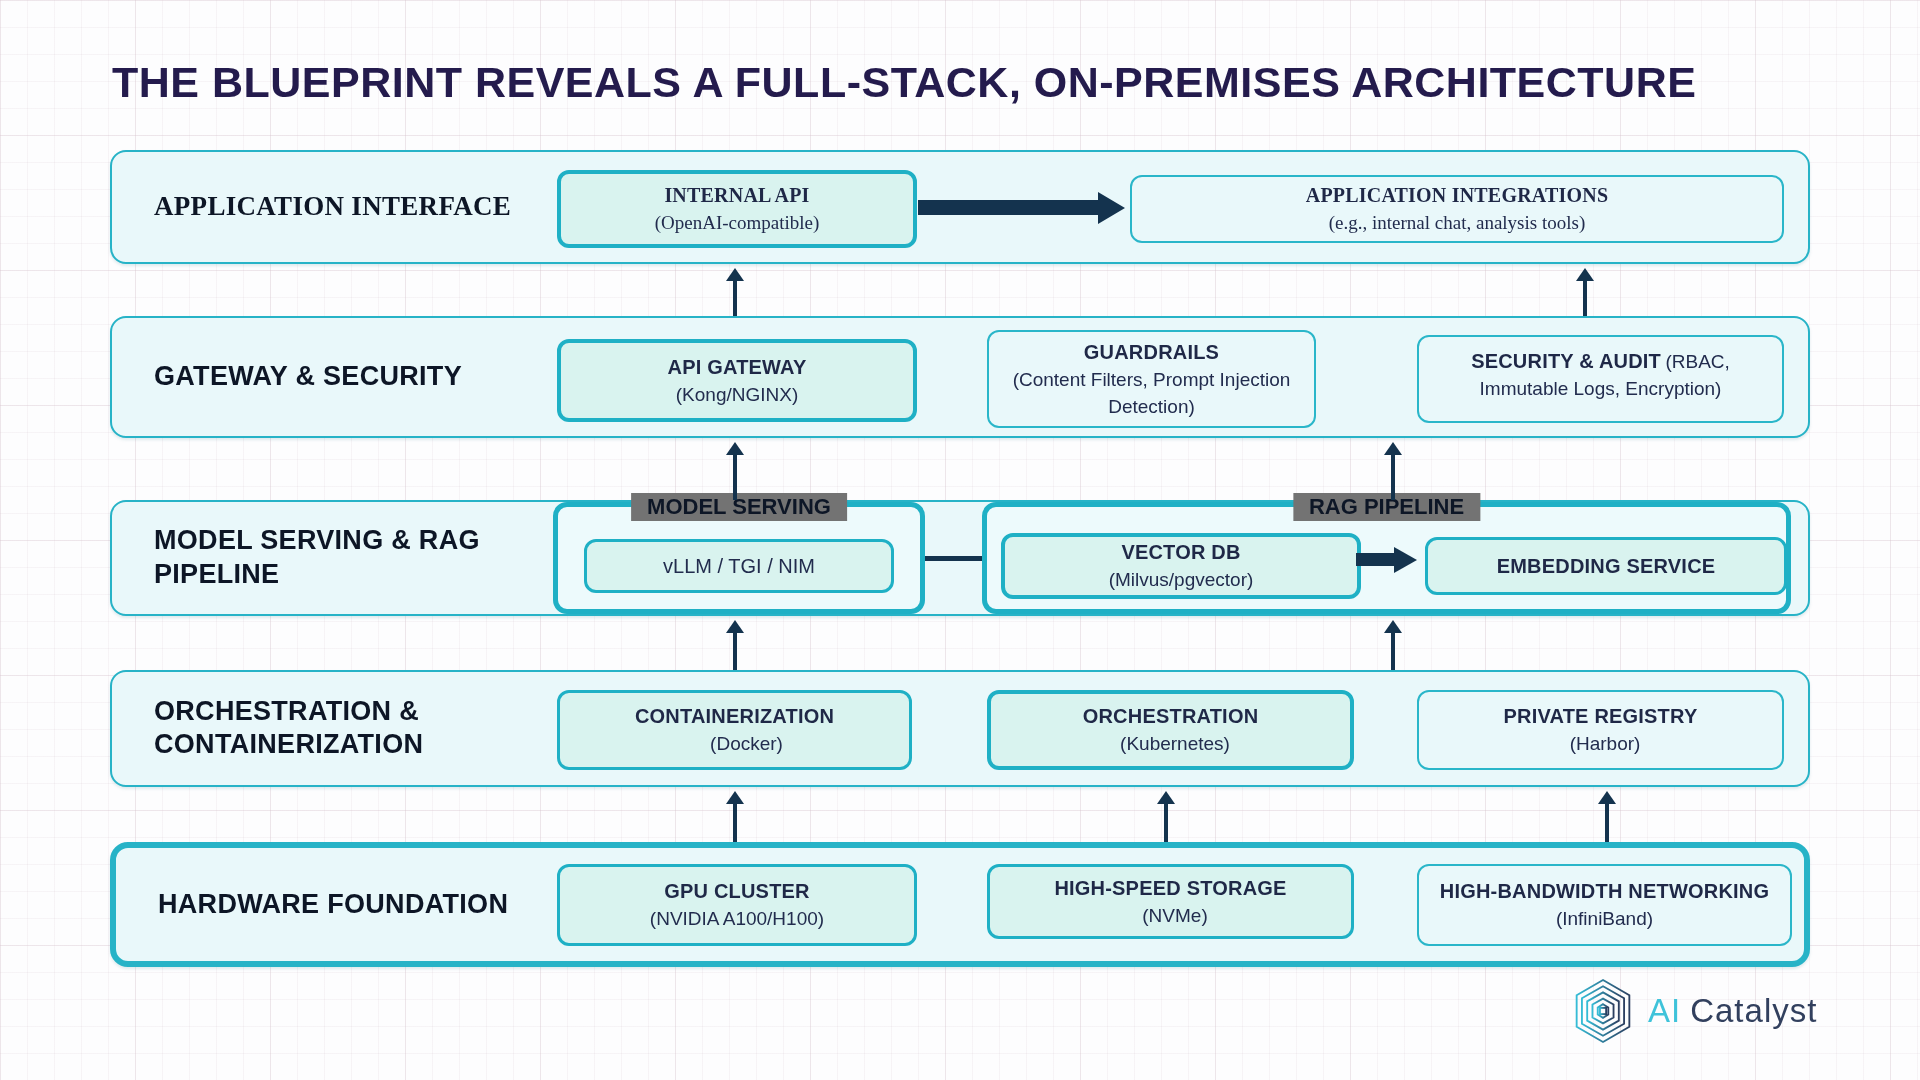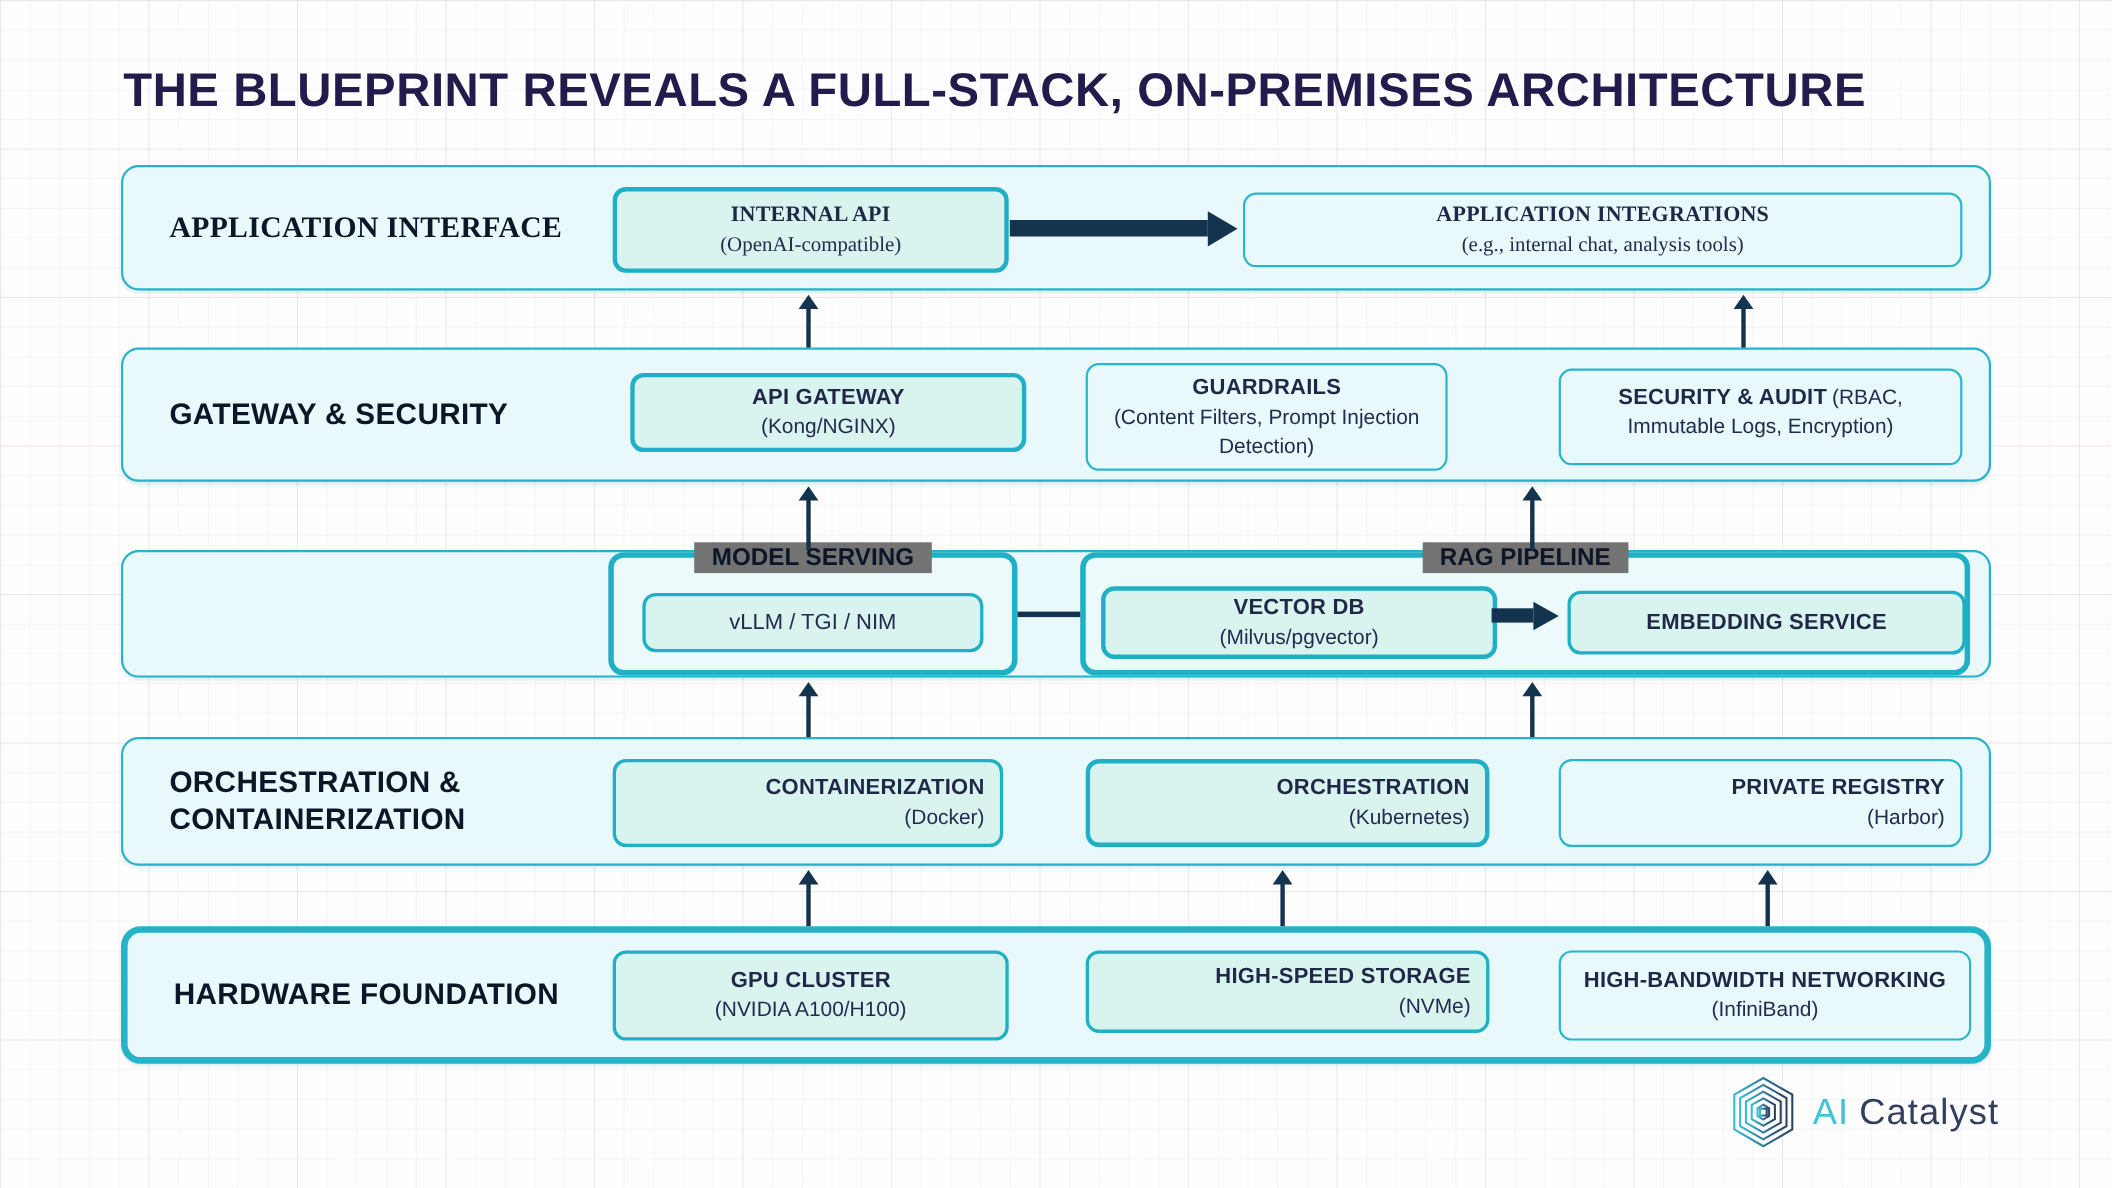--- a/index.html
+++ b/index.html
@@ -32,21 +32,21 @@
   .band-label.two{width:350px;}
   .node{
     position:absolute;box-sizing:border-box;border-radius:12px;
     display:flex;flex-direction:column;align-items:center;justify-content:center;
     text-align:center;background:#e9f8fa;border:2px solid #2ab6c9;padding:4px 14px;
   }
   .node.fill{background:#d9f3ef;border:3px solid #1fb0c5;}
   .node.fill.hl{border-width:4px;}
   .bt{font-size:20px;font-weight:700;color:#1f2847;letter-spacing:.2px;line-height:1.45;}
   .bs{font-size:19px;font-weight:400;color:#222c4e;line-height:1.4;}
-  .inline-row{display:flex;align-items:flex-end;justify-content:center;}
+  .inline-row{display:flex;align-items:center;justify-content:center;}
   .inline-row .bs{margin-left:9px;}
   .inline-row.wide .bs{margin-left:24px;}
   .group{
     position:absolute;top:0;bottom:0;box-sizing:border-box;
     border:5px solid #1fb0c5;border-radius:14px;background:#edfafc;
   }
   .group-label{
     position:absolute;top:0;left:50%;transform:translate(-50%,-50%);
     background:#737373;padding:1px 16px;white-space:nowrap;
     font-size:22px;font-weight:800;color:#0d1626;
@@ -89,35 +89,36 @@
       <div class="bs">(OpenAI-compatible)</div>
     </div>
     <div class="node" style="left:1018px;top:23px;width:654px;height:68px;">
       <div class="bt">APPLICATION INTEGRATIONS</div>
       <div class="bs">(e.g., internal chat, analysis tools)</div>
     </div>
   </div>
 
   <div class="band" style="top:316px;height:122px;">
     <div class="band-label">GATEWAY &amp; SECURITY</div>
-    <div class="node fill hl" style="left:445px;top:21px;width:360px;height:72px;margin-left:16px;">
+    <div class="node fill hl" style="left:445px;top:21px;width:360px;height:83px;">
       <div class="bt">API GATEWAY</div>
       <div class="bs">(Kong/NGINX)</div>
     </div>
     <div class="node" style="left:875px;top:12px;width:329px;height:98px;">
       <div class="bt">GUARDRAILS</div>
       <div class="bs">(Content Filters, Prompt Injection Detection)</div>
     </div>
     <div class="node" style="left:1305px;top:17px;width:367px;height:88px;display:block;padding-top:10px;">
       <span class="bt">SECURITY &amp; AUDIT</span>
       <span class="bs">(RBAC, Immutable Logs, Encryption)</span>
     </div>
   </div>
 
   <div class="band" style="top:500px;height:116px;">
+    <div class="band-label two">MODEL SERVING &amp; RAG PIPELINE</div>
 
     <div class="group" style="left:441px;width:372px;">
       <div class="group-label">MODEL SERVING</div>
       <div class="node fill" style="left:50%;transform:translateX(-50%);top:32px;width:310px;height:54px;">
         <div class="bs" style="font-size:20px;">vLLM / TGI / NIM</div>
       </div>
     </div>
 
     <div class="group" style="left:870px;width:809px;">
       <div class="group-label">RAG PIPELINE</div>

